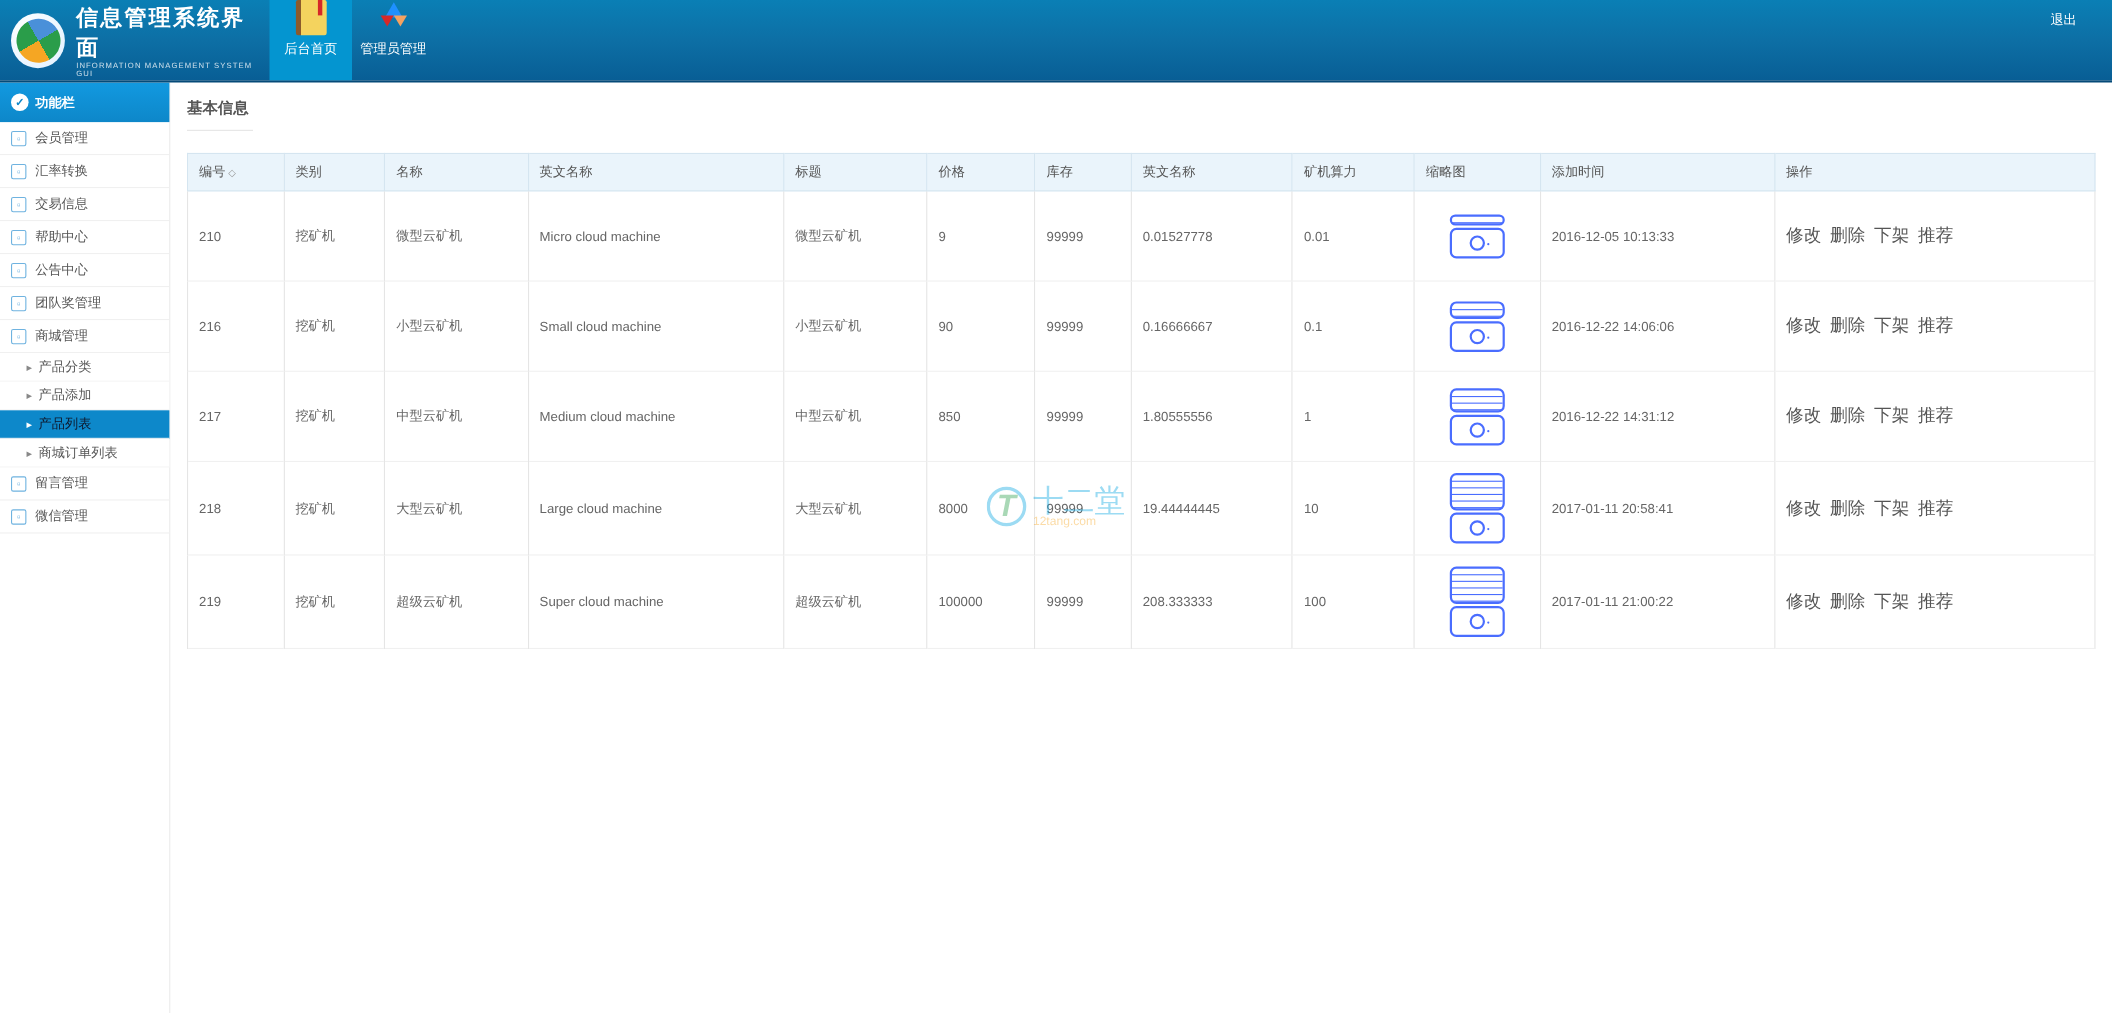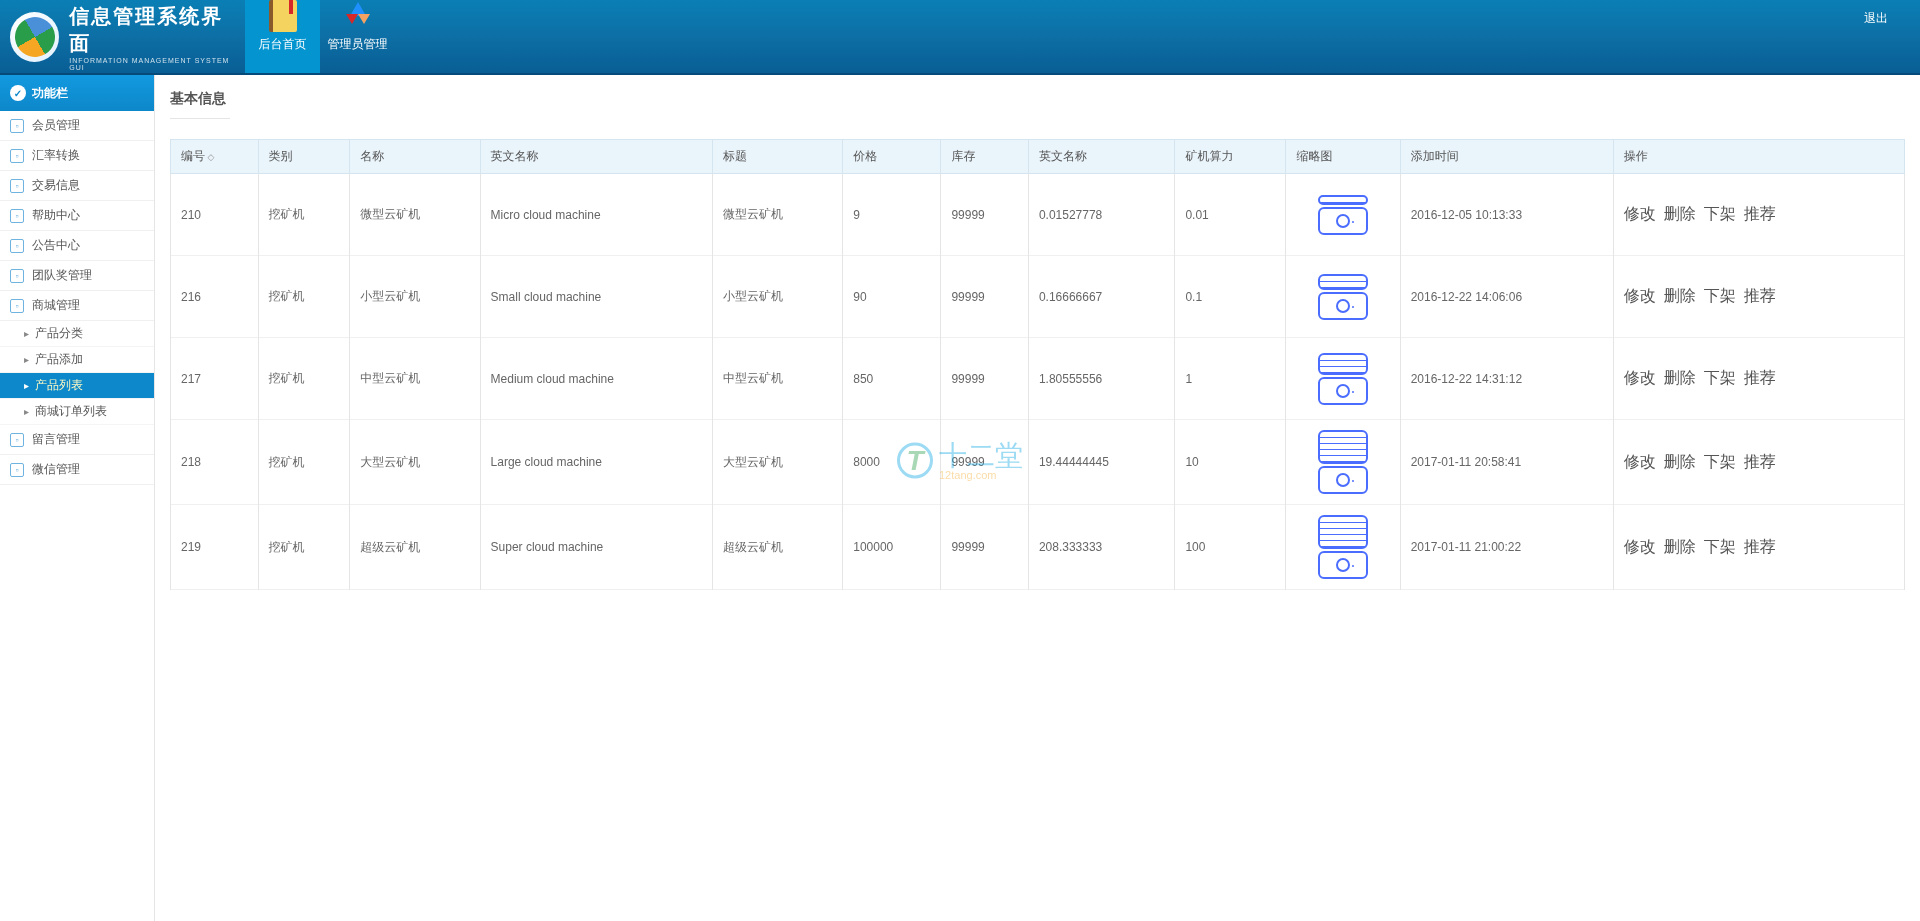--- a/index.html
+++ b/index.html
@@ -24,21 +24,21 @@
 .logout{position:absolute;right:32px;top:10px;color:#fff;cursor:pointer;font-size:12px}
 .container{display:flex;min-height:calc(100vh - 75px)}
 .sidebar{width:155px;background:#fff;border-right:1px solid #e5e5e5}
 .sidebar-header{height:36px;background:linear-gradient(to bottom,#1299e0,#0d87c9);color:#fff;display:flex;align-items:center;padding-left:10px;font-weight:bold}
 .sidebar-header .circ{width:16px;height:16px;border-radius:50%;background:#fff;color:#0d87c9;display:flex;align-items:center;justify-content:center;margin-right:6px;font-size:10px}
 .menu-item{height:30px;display:flex;align-items:center;padding-left:10px;border-bottom:1px solid #f0f0f0;cursor:pointer;color:#555}
 .menu-icon{width:14px;height:14px;border:1.5px solid #6fb3e0;margin-right:8px;border-radius:2px;display:flex;align-items:center;justify-content:center;font-size:9px;color:#6fb3e0}
 .submenu{background:#fff}
 .submenu-item{height:26px;display:flex;align-items:center;padding-left:24px;cursor:pointer;color:#555;font-size:12px;border-bottom:1px solid #f5f5f5}
 .submenu-item::before{content:"▸";margin-right:6px;font-size:10px;color:#888}
-.submenu-item.active{background:#0d88ca;color:#fef9c3}
+.submenu-item.active{background:#0d88ca;color:#0f172a}
 .submenu-item.active::before{color:#fff}
 .main{flex:1;background:#fff}
 .breadcrumb{height:32px;background:#eaf4fb;border-bottom:1px solid #d5e5f0;display:flex;align-items:center;padding-left:12px;color:#555;font-size:12px}
 .breadcrumb a{color:#0d88ca;text-decoration:none;margin:0 4px}
 .breadcrumb span.sep{margin:0 4px;color:#999}
 .content{padding:15px}
 .section-title{font-size:14px;font-weight:bold;color:#555;padding-bottom:10px;border-bottom:1px solid #e5e5e5;margin-bottom:20px;width:60px}
 .table{width:100%;border-collapse:collapse;border:1px solid #d5e5f0}
 .table th{background:#eaf4fb;border:1px solid #d5e5f0;height:34px;text-align:left;padding:0 10px;font-weight:normal;color:#555;font-size:12px}
 .table th.sortable::after{content:" ◇";font-size:9px;color:#999}

